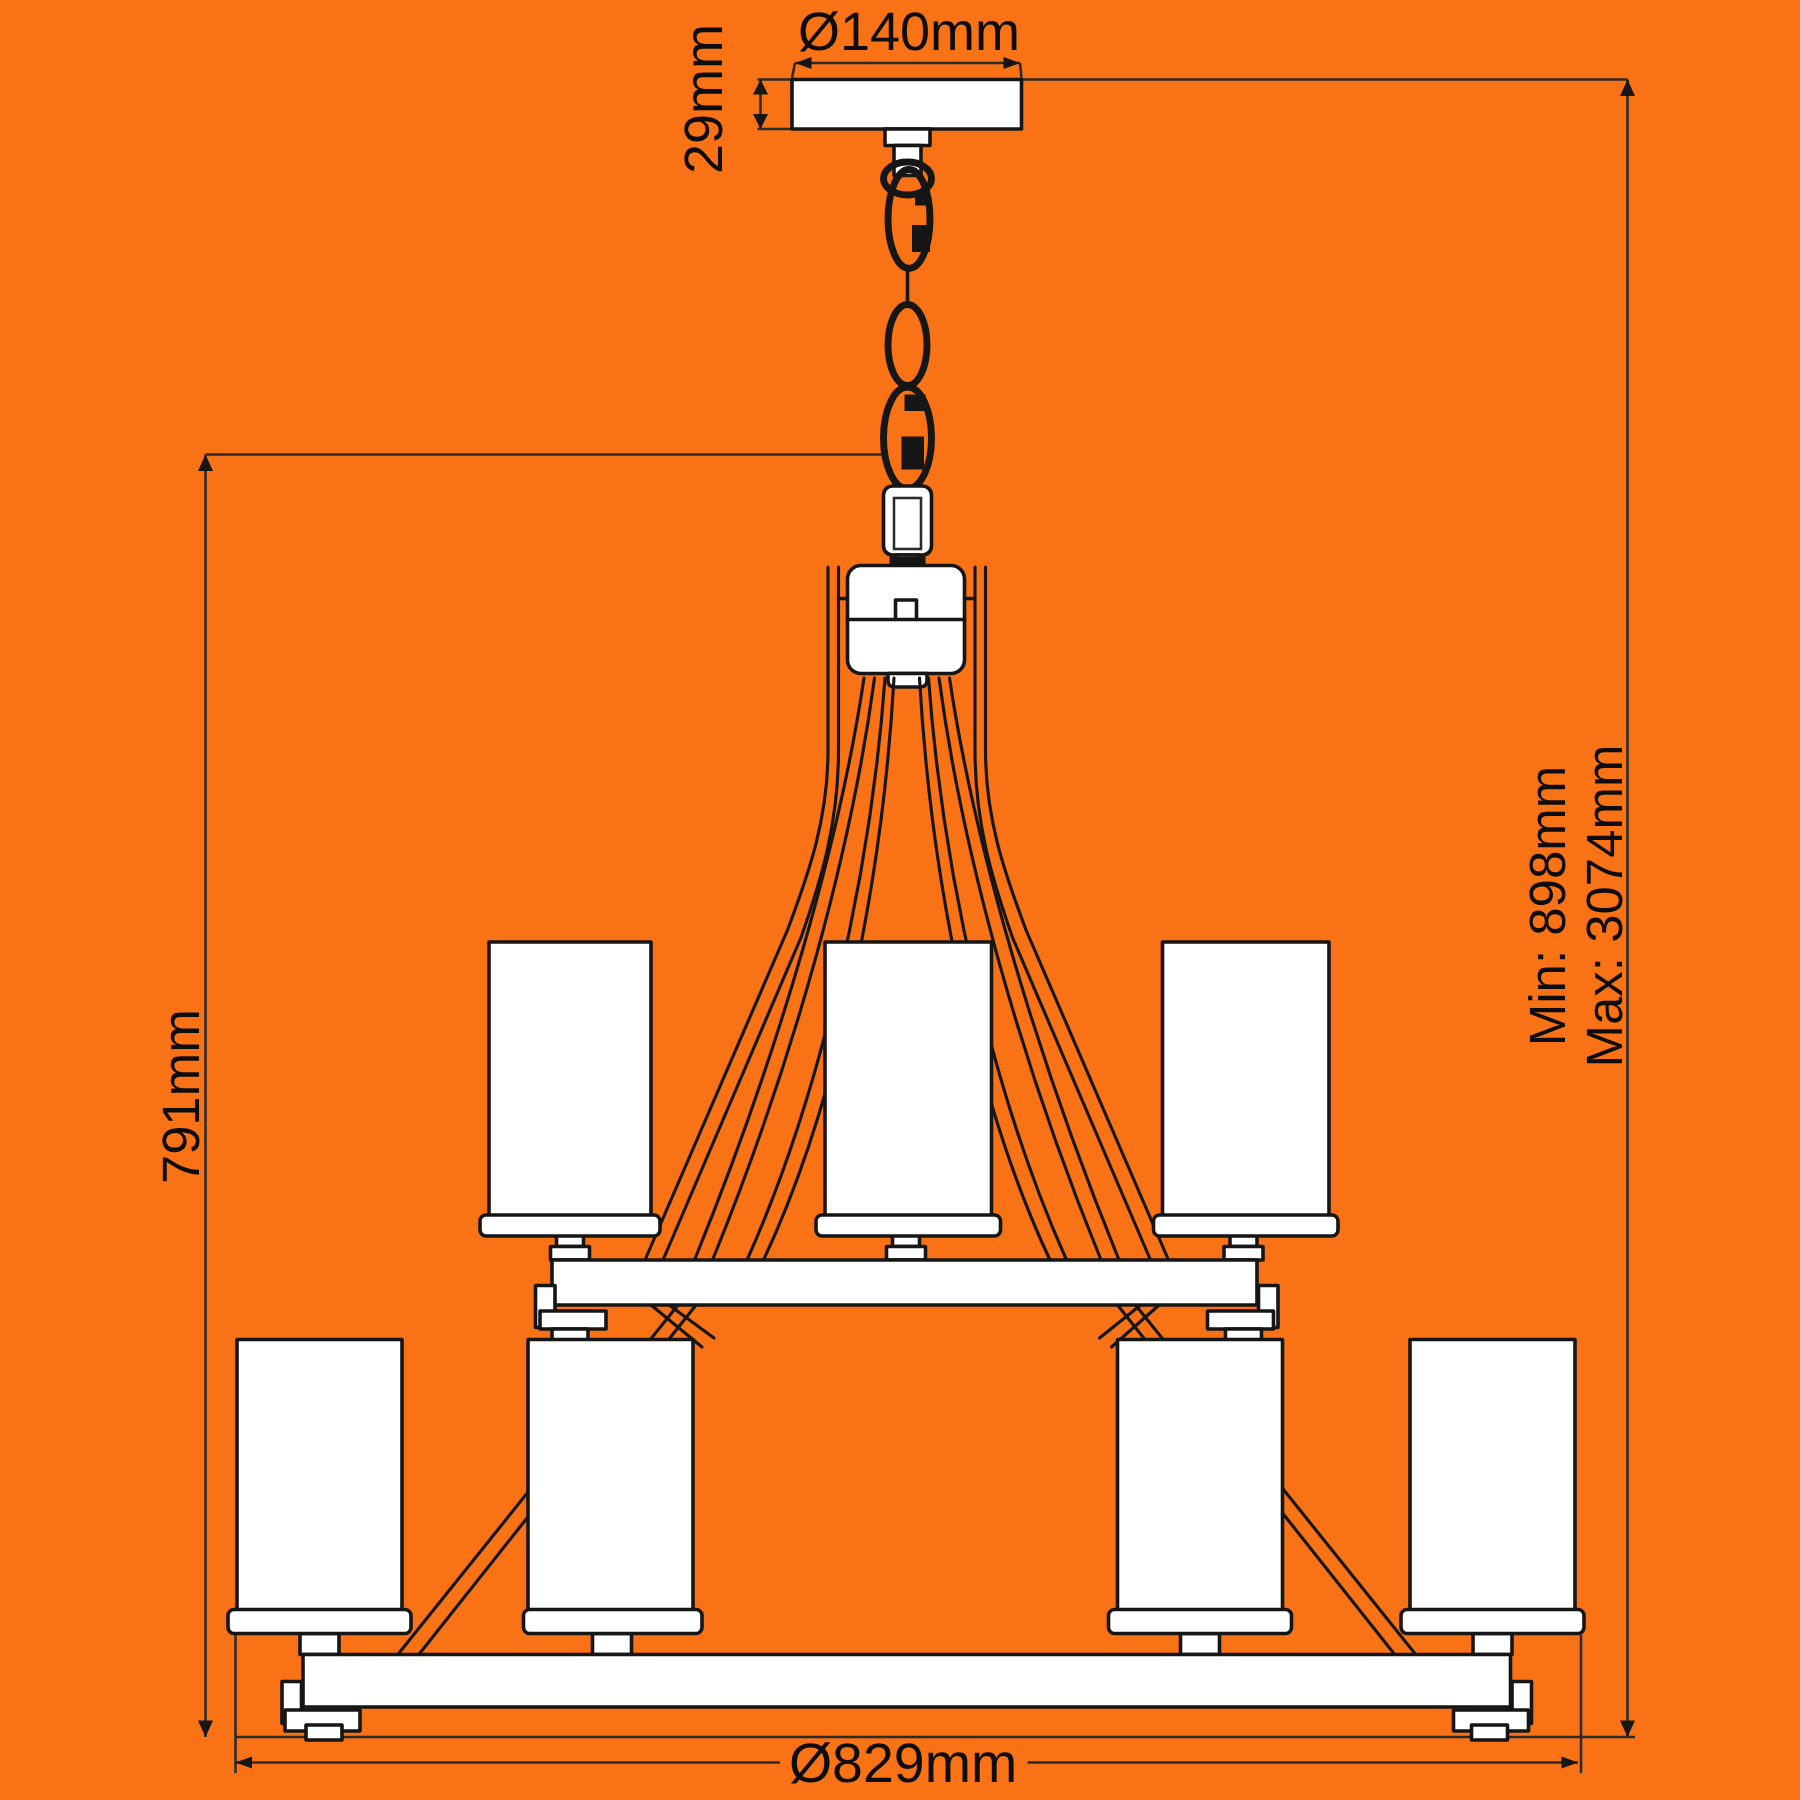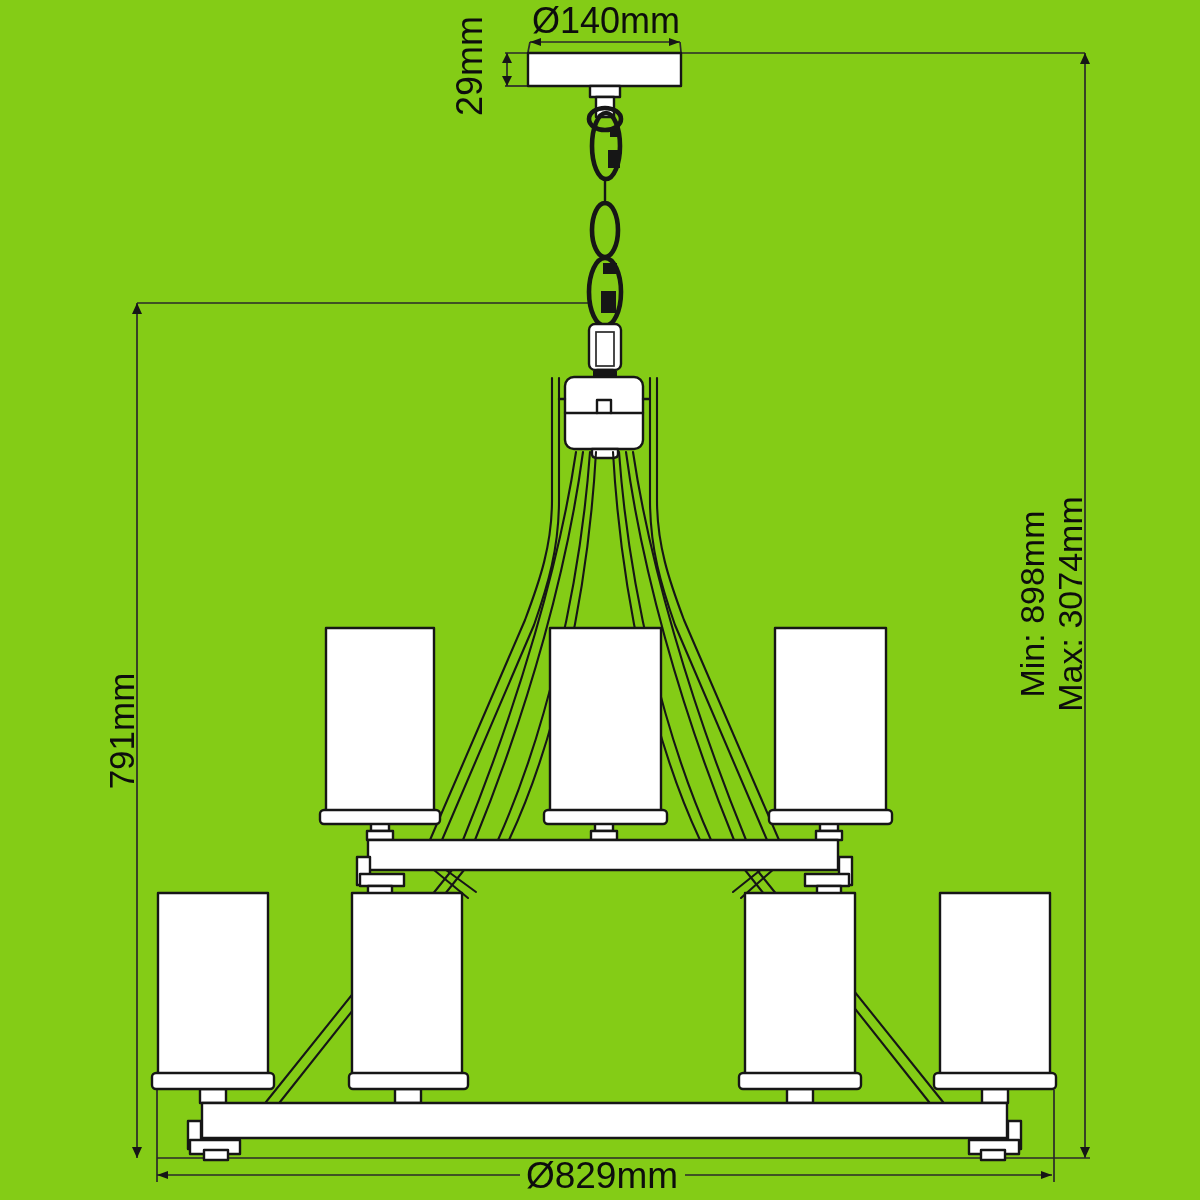--- a/index.html
+++ b/index.html
@@ -1,16 +1,16 @@
 <!DOCTYPE html>
 <html><head>
 <meta charset="utf-8">
 <style>
   html,body{margin:0;padding:0;background:#ffffff;}
-  .stage{position:relative;width:1200px;height:1200px;background:#84cc16;overflow:hidden;
+  .stage{position:relative;width:1200px;height:1200px;background:#f97316;overflow:hidden;
          font-family:"Liberation Sans", sans-serif;text-align:center;}
   svg{position:absolute;left:0;top:0;}
   .ln   {fill:none;stroke:#161616;stroke-width:2.4;stroke-linejoin:round;stroke-linecap:round;}
   .fw   {fill:#ffffff;stroke:#161616;stroke-width:2.4;stroke-linejoin:round;}
   .thin {fill:none;stroke:#2a2a2a;stroke-width:1.7;}
   .thk  {fill:none;stroke:#161616;stroke-width:4.6;}
   .arm  {fill:none;stroke:#161616;stroke-width:2.1;stroke-linecap:round;}
   .blk  {fill:#161616;stroke:none;}
   .dimtxt{font-family:"Liberation Sans", sans-serif;fill:#0d0d0d;font-weight:400;}
   .s36{font-size:36px;} .s35{font-size:35px;} .s34{font-size:34px;} .s37{font-size:37px;}

